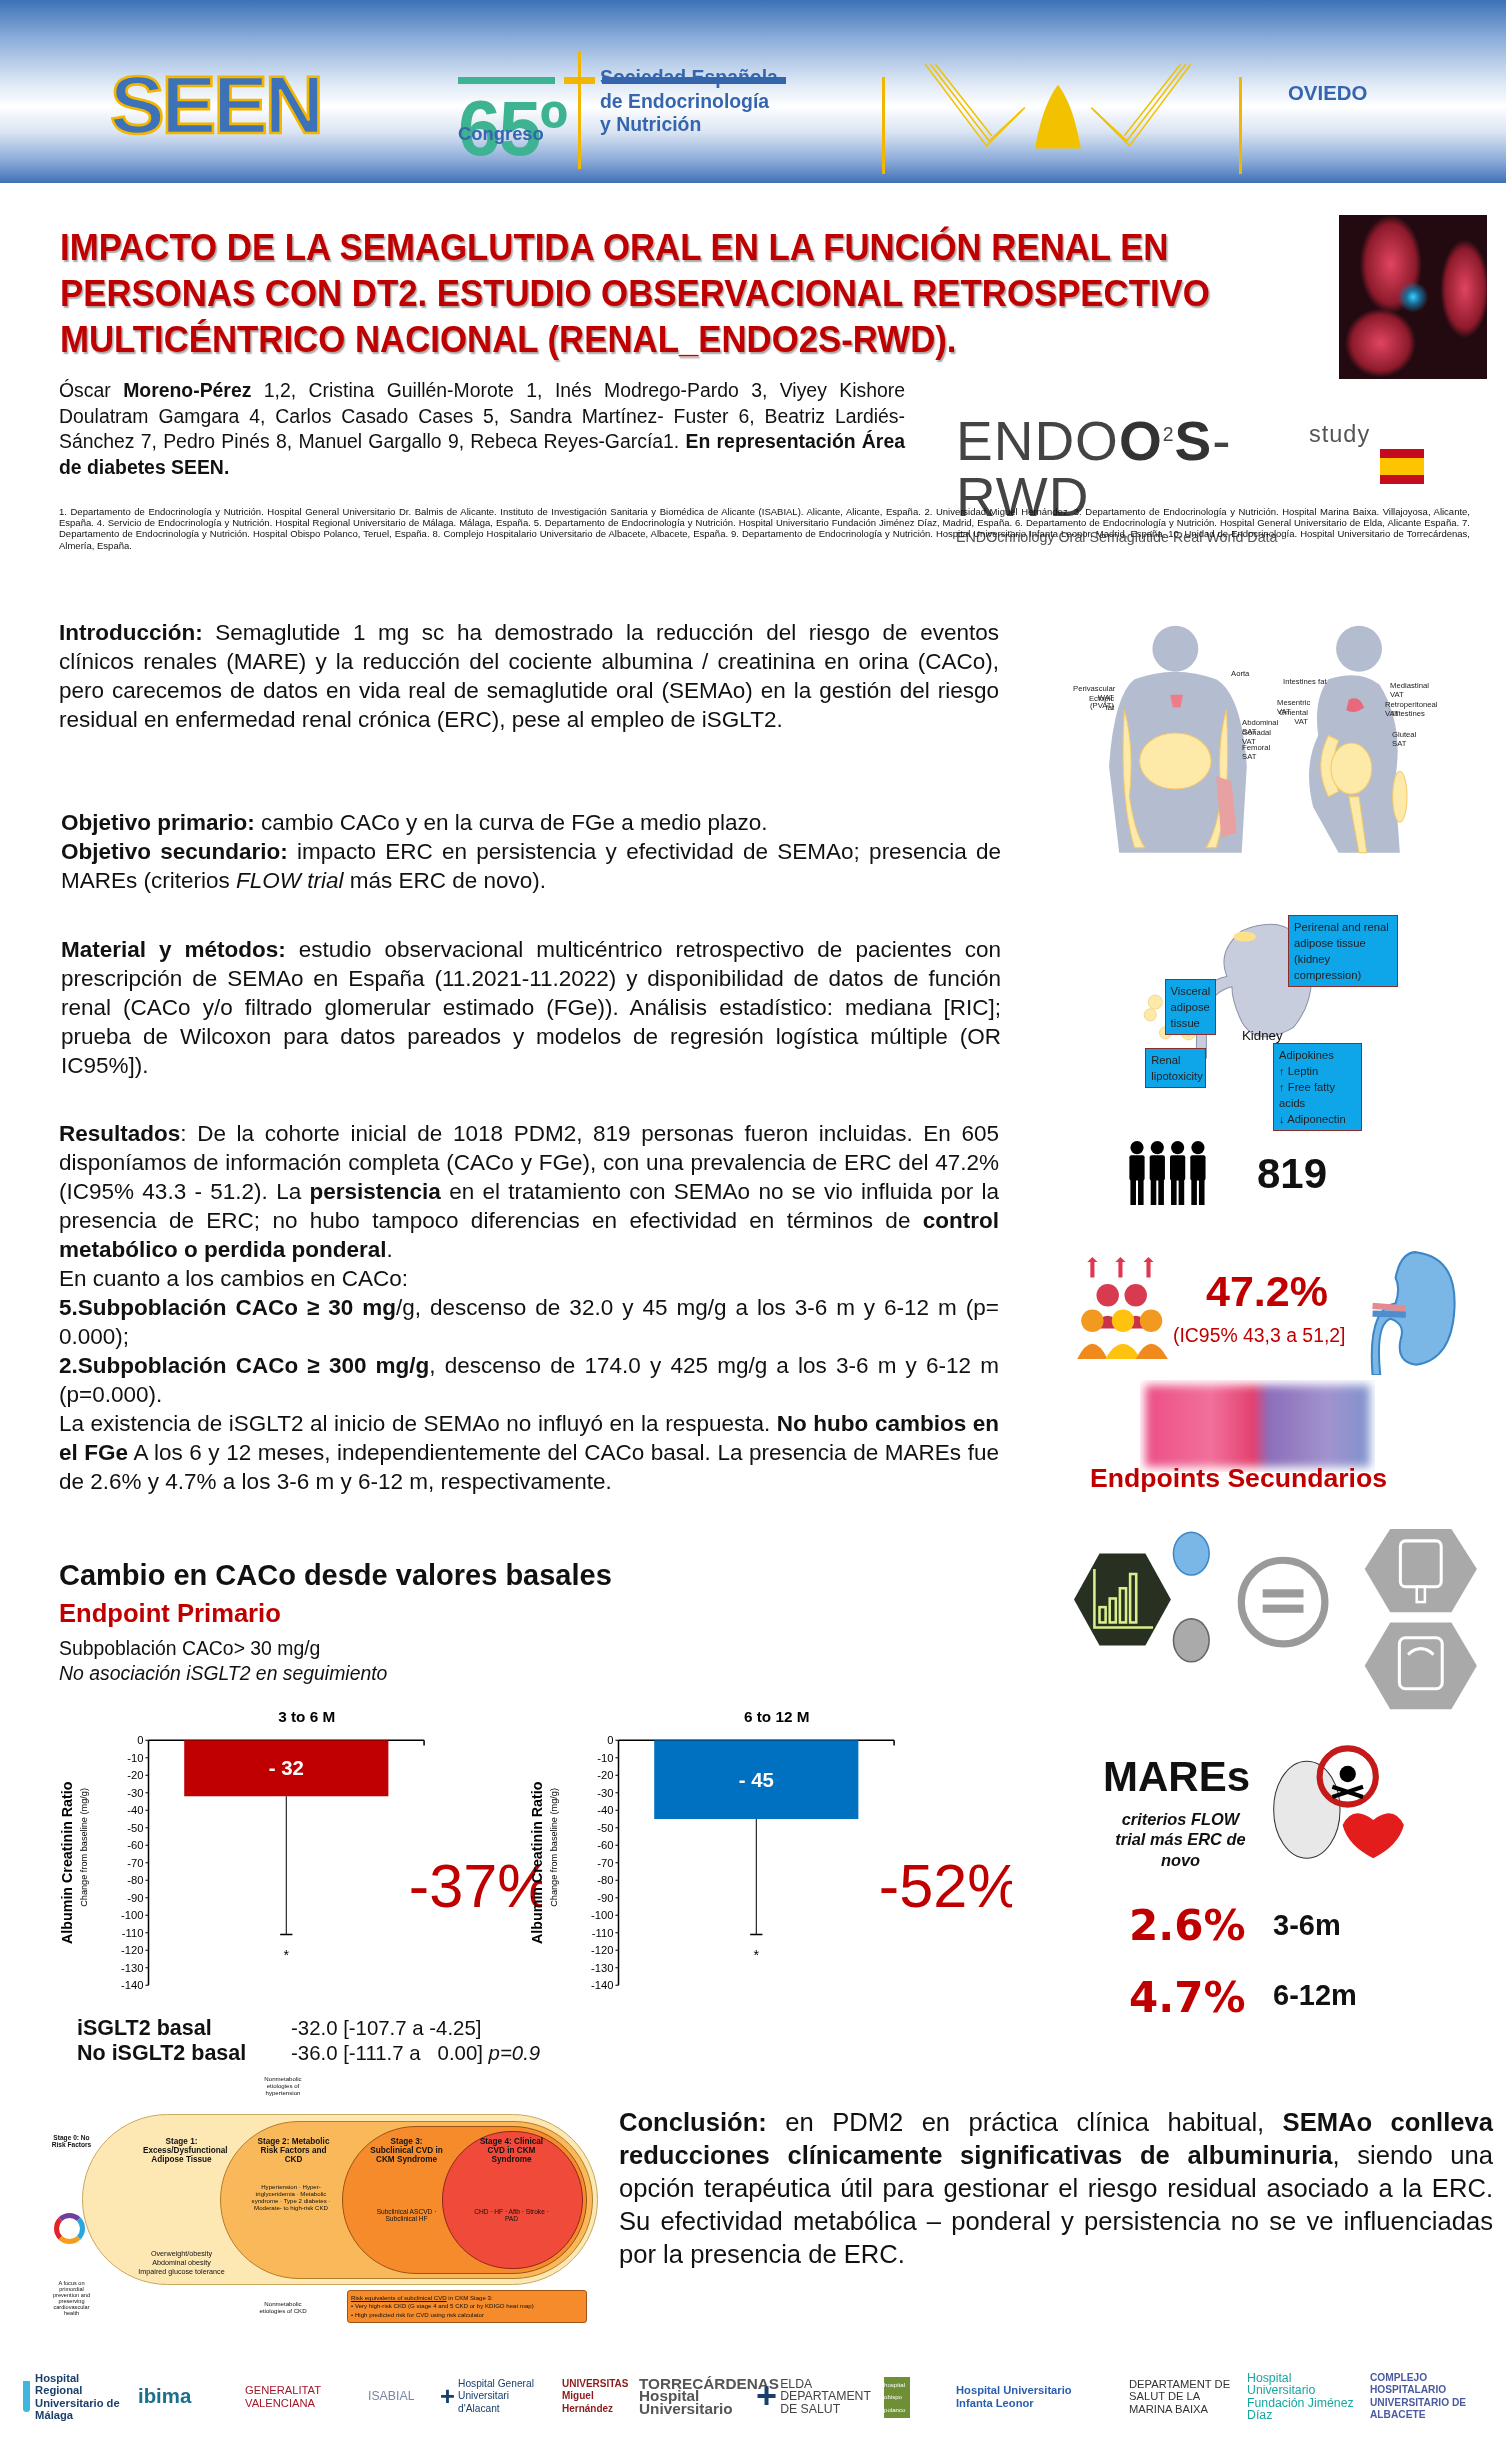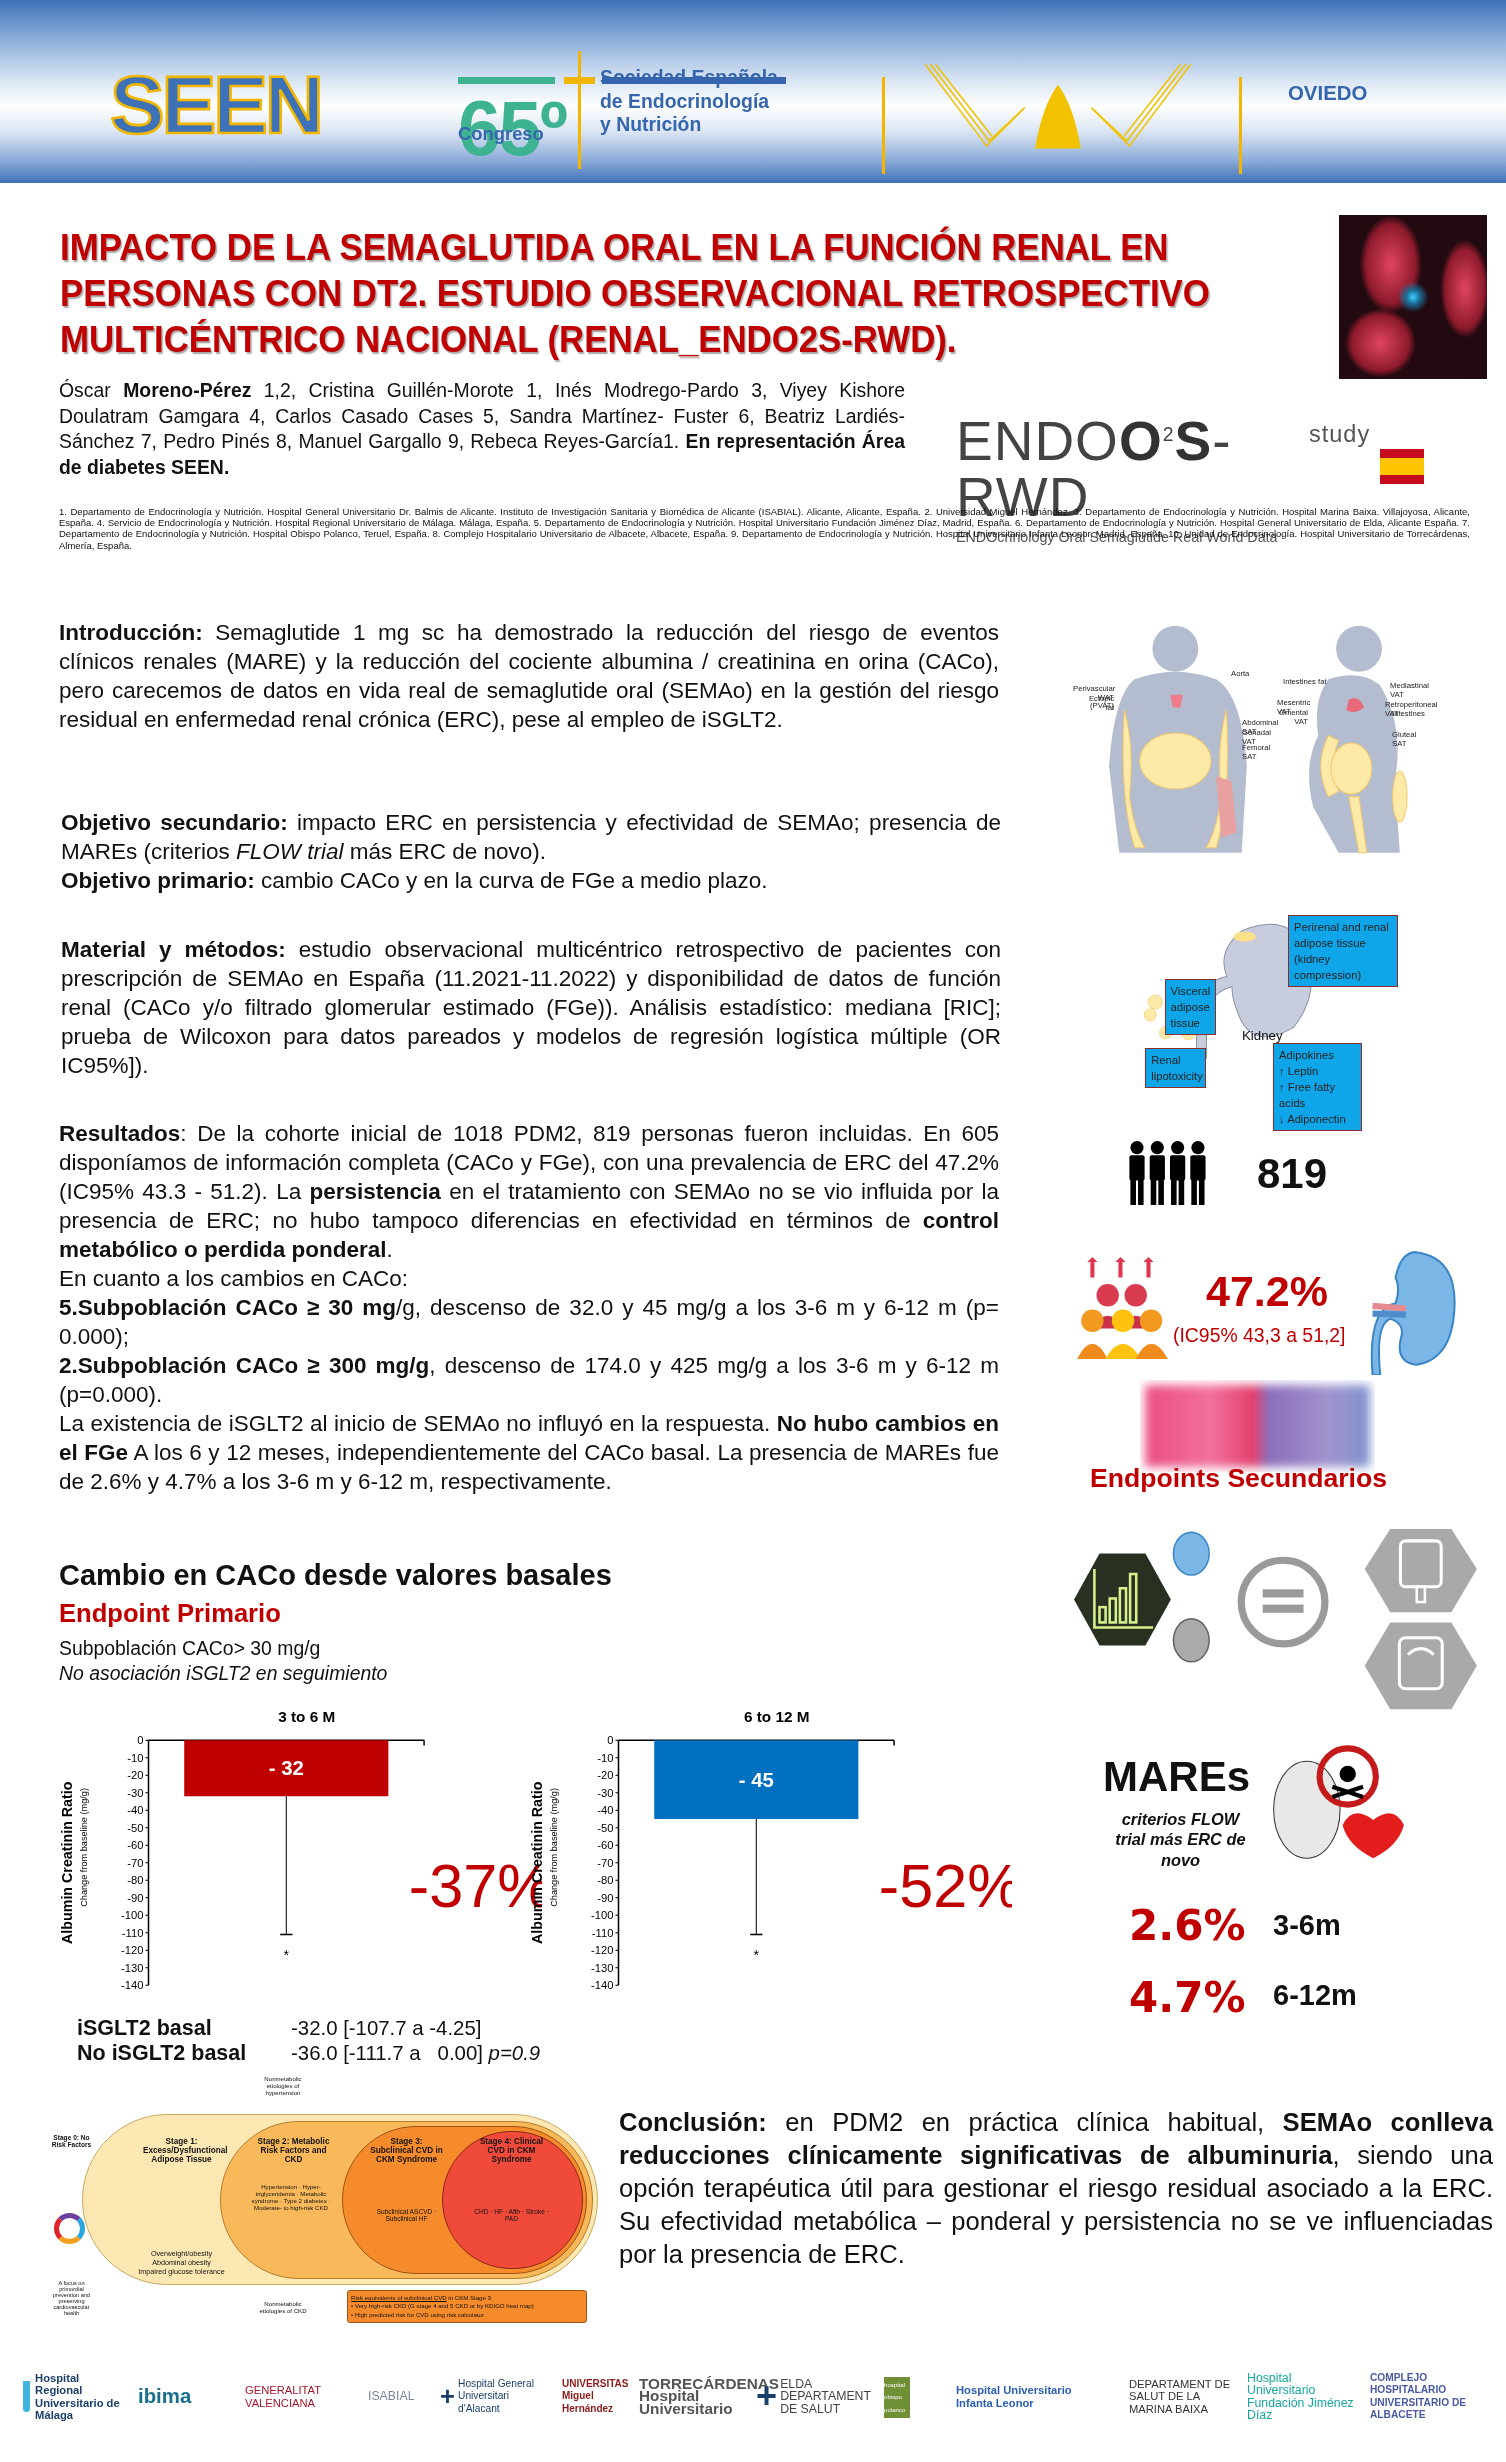--- a/index.html
+++ b/index.html
@@ -117,22 +117,22 @@
 </div>
 <div class="abs flag"></div>
 
 <div class="abs affil">1. Departamento de Endocrinología y Nutrición. Hospital General Universitario Dr. Balmis de Alicante. Instituto de Investigación Sanitaria y Biomédica de Alicante (ISABIAL). Alicante, Alicante, España. 2. Universidad Miguel Hernández. 3. Departamento de Endocrinología y Nutrición. Hospital Marina Baixa. Villajoyosa, Alicante, España. 4. Servicio de Endocrinología y Nutrición. Hospital Regional Universitario de Málaga. Málaga, España. 5. Departamento de Endocrinología y Nutrición. Hospital Universitario Fundación Jiménez Díaz, Madrid, España. 6. Departamento de Endocrinología y Nutrición. Hospital General Universitario de Elda, Alicante España. 7. Departamento de Endocrinología y Nutrición. Hospital Obispo Polanco, Teruel, España. 8. Complejo Hospitalario Universitario de Albacete, Albacete, España. 9. Departamento de Endocrinología y Nutrición. Hospital Universitario Infanta Leonor, Madrid, España. 10. Unidad de Endocrinología. Hospital Universitario de Torrecárdenas, Almería, España.</div>
 
 <div class="abs para intro">
   <b>Introducción:</b><span> Semaglutide 1 mg sc ha demostrado la reducción del riesgo de eventos clínicos renales (MARE) y la reducción del cociente albumina / creatinina en orina (CACo), pero carecemos de datos en vida real de semaglutide oral (SEMAo) en la gestión del riesgo residual en enfermedad renal crónica (ERC), pese al empleo de iSGLT2.</span>
 </div>
 
 <div class="abs para objs">
+  <div><b>Objetivo primario:</b><span> cambio CACo y en la curva de FGe a medio plazo.</span></div>
   <div><b>Objetivo secundario:</b><span> impacto ERC en persistencia y efectividad de SEMAo; presencia de MAREs (criterios </span><i>FLOW trial</i><span> más ERC de novo).</span></div>
-  <div><b>Objetivo primario:</b><span> cambio CACo y en la curva de FGe a medio plazo.</span></div>
 </div>
 
 <div class="abs para methods">
   <b>Material y métodos:</b><span> estudio observacional multicéntrico retrospectivo de pacientes con prescripción de SEMAo en España (11.2021-11.2022) y disponibilidad de datos de función renal (CACo y/o filtrado glomerular estimado (FGe)). Análisis estadístico: mediana [RIC]; prueba de Wilcoxon para datos pareados y modelos de regresión logística múltiple (OR IC95%]).</span>
 </div>
 
 <div class="abs body-diagram">
   <svg width="419" height="250" viewBox="0 0 820 490">
     <g fill="#b4bccf">
       <circle cx="200" cy="70" r="45"></circle>

